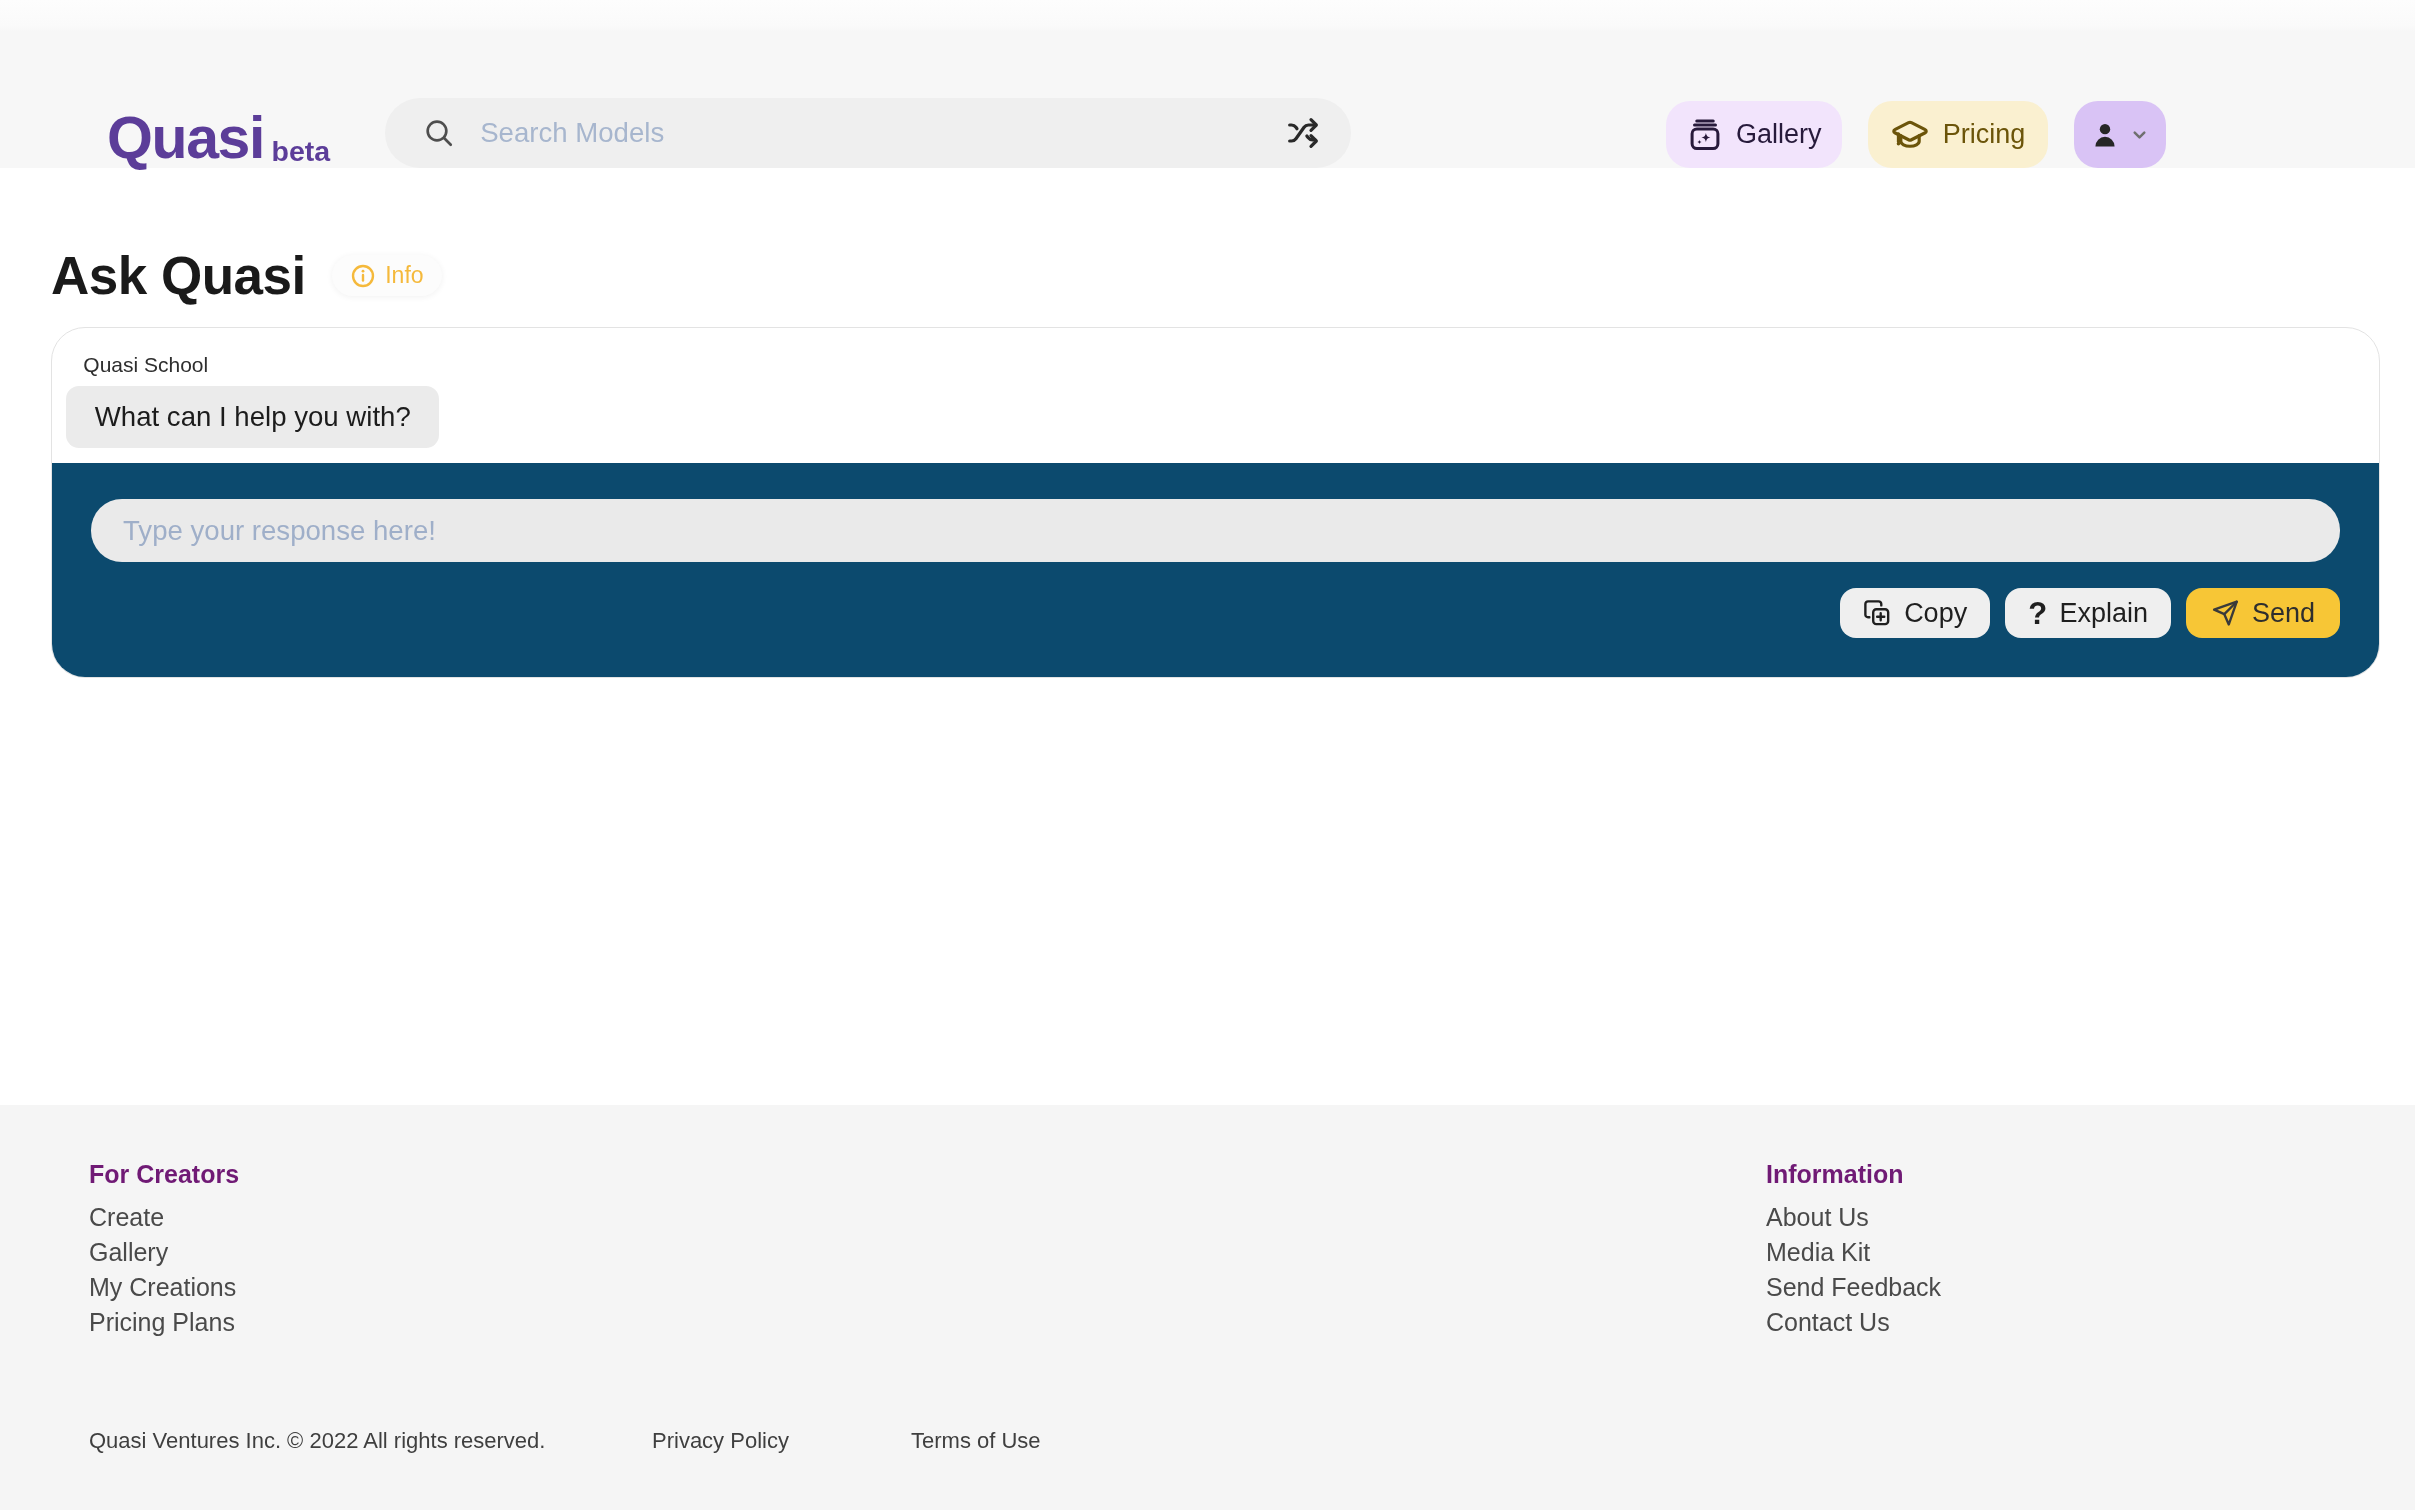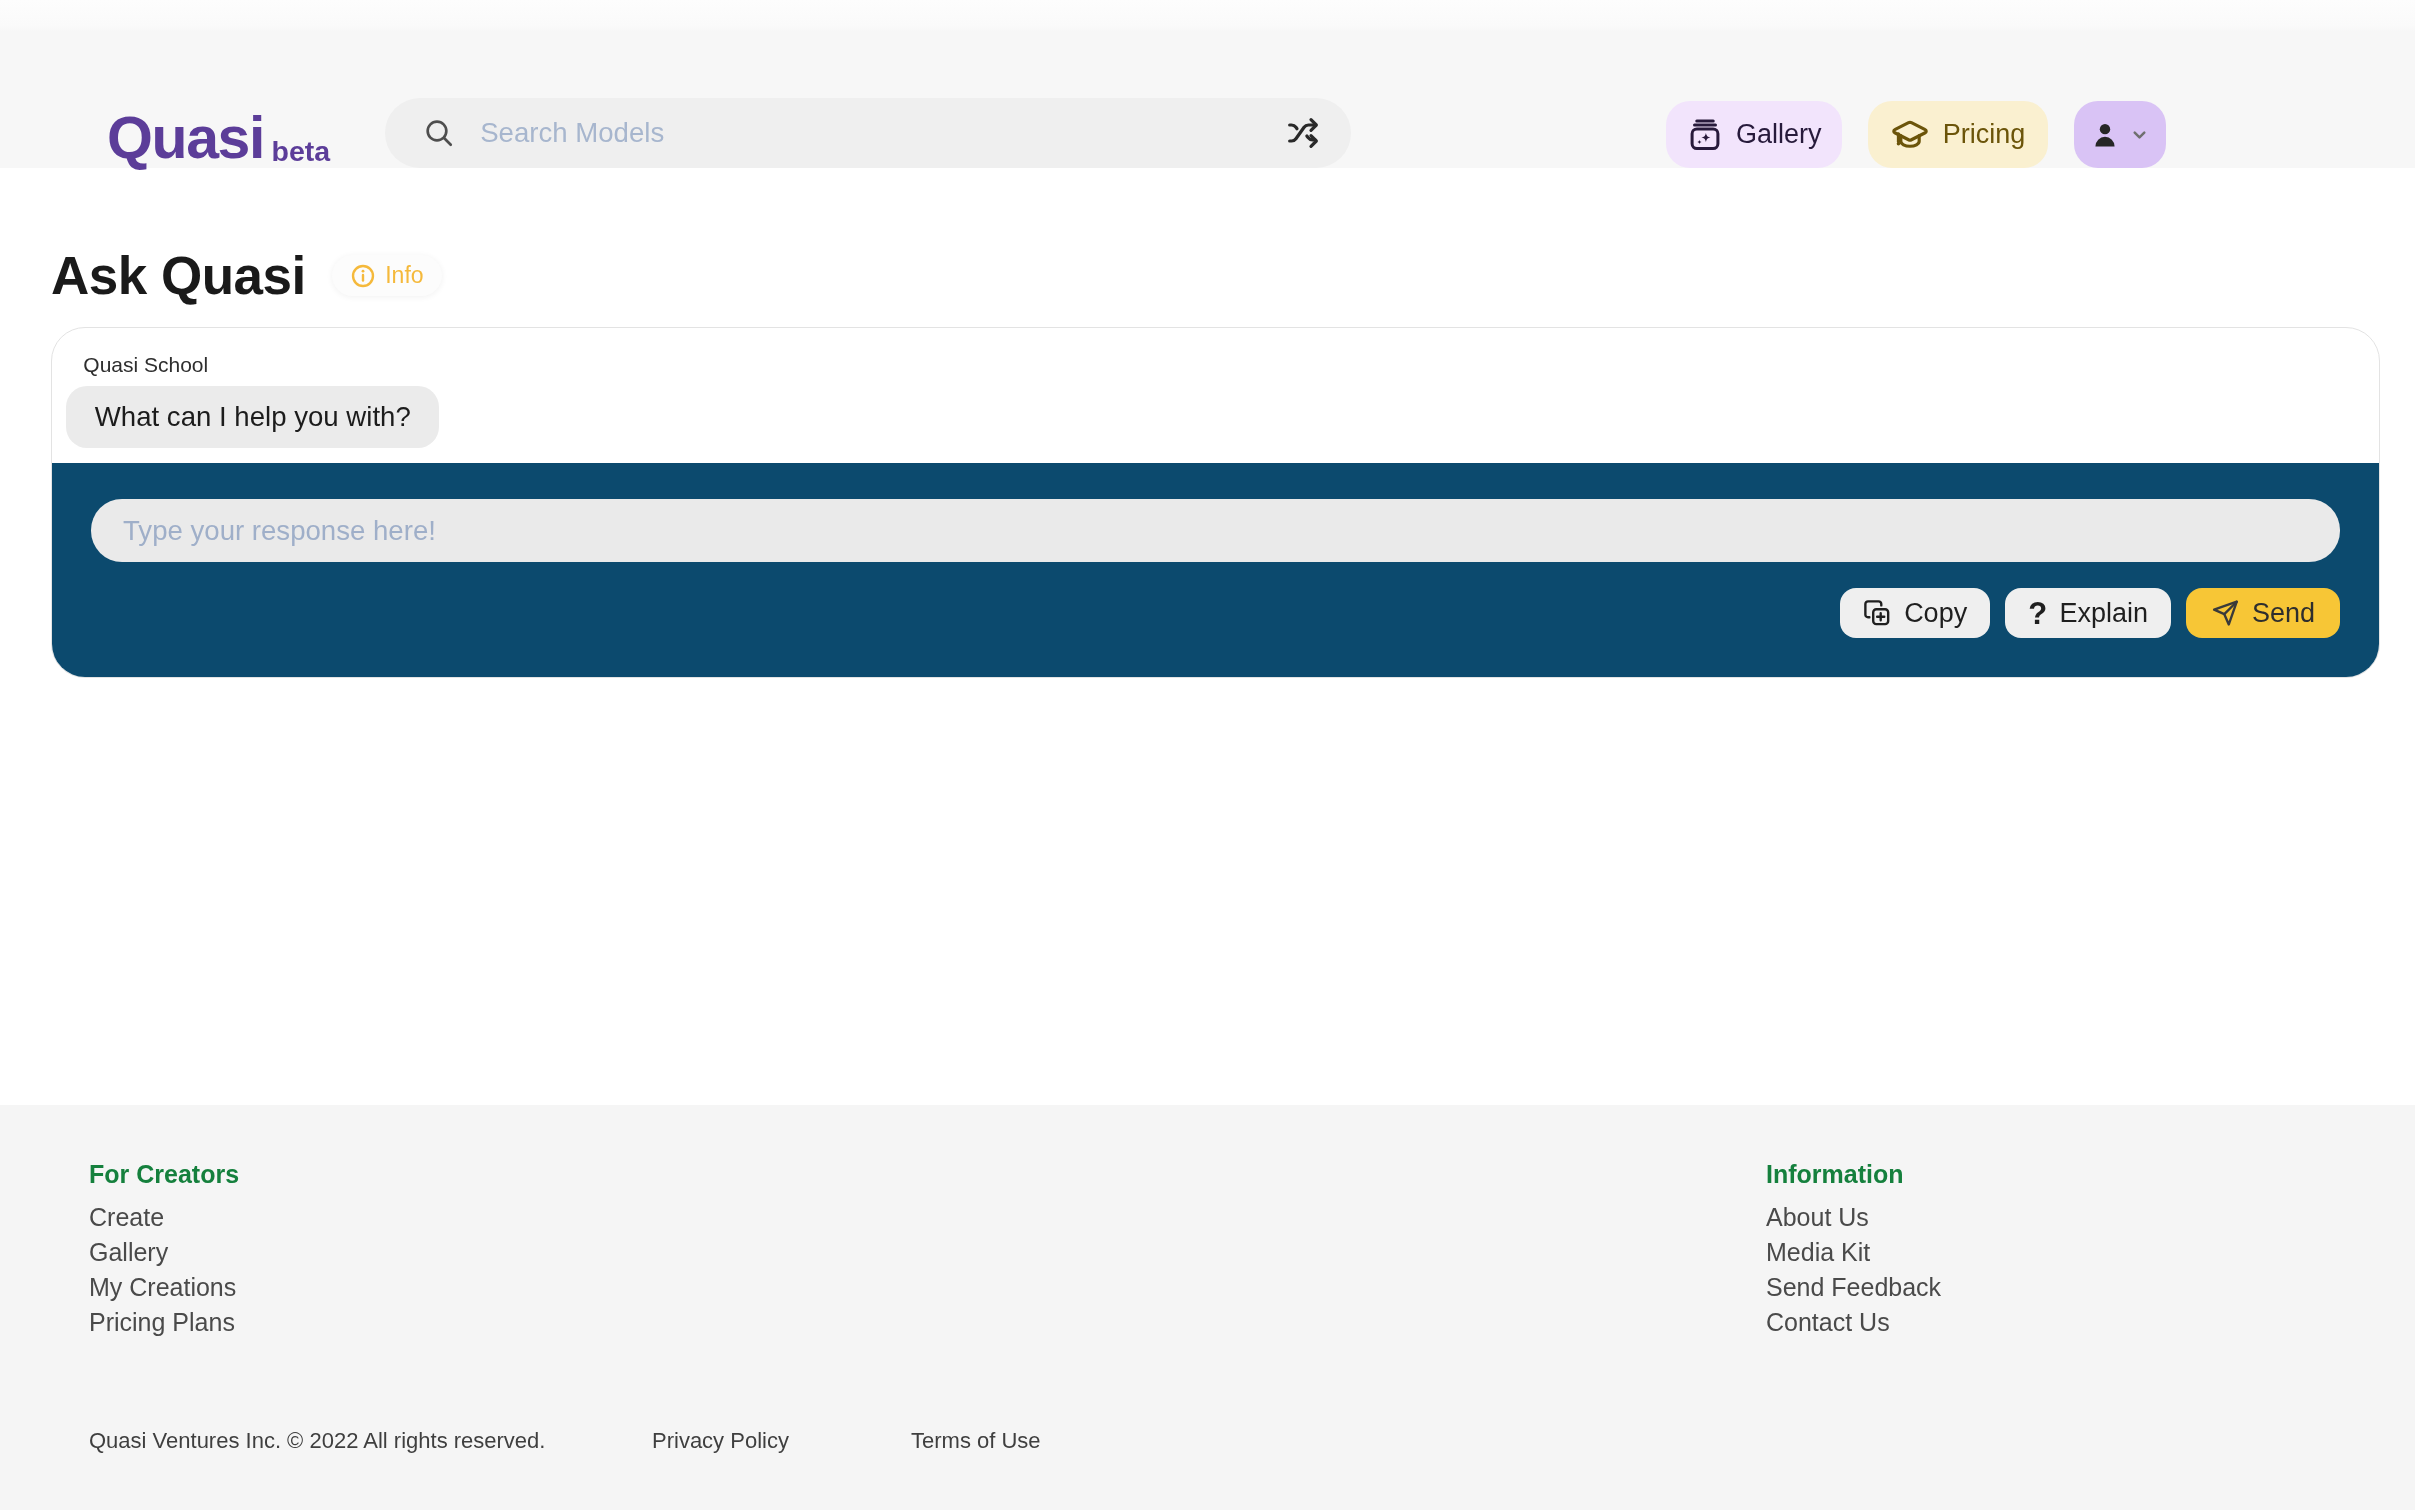--- a/index.html
+++ b/index.html
@@ -31,38 +31,38 @@
   .title-row h1{margin:0;font-size:53px;font-weight:700;color:#1A1A1A;letter-spacing:-0.5px;}
   .info-badge{height:41px;padding:0 18px;border-radius:21px;background:#FCFCFC;
               box-shadow:0 1px 6.7px rgba(0,0,0,0.06);display:flex;align-items:center;gap:9.5px;
               color:#F5B93B;font-size:23px;font-weight:500;cursor:pointer;border:none;font-family:inherit;}
 
   .chat-card{position:absolute;left:51px;top:327px;width:2329px;height:351px;background:#ffffff;
              border:1.9px solid #E3E3E3;border-radius:34px;box-sizing:border-box;overflow:hidden;
              display:flex;flex-direction:column;}
   .chat-top{height:135px;flex:none;padding:25px 0 0 14.3px;box-sizing:border-box;}
   .sender{margin-left:17px;font-size:21px;color:#2E2E2E;}
-  .bubble{display:inline-block;margin-top:8.6px;background:#EBEBEB;border-radius:21px;
+  .bubble{display:inline-block;margin-top:8.6px;background:#EBEBEB;border-radius:13px;
           padding:15px 28.5px;font-size:27.6px;color:#1C1C1C;}
   .chat-bottom{flex:1;background:#0c4a6e;padding:36px 39px 0 39px;box-sizing:border-box;}
   .response-input{width:100%;height:63px;border:none;border-radius:31px;background:#EAEAEA;
                   padding:0 32px;font-size:27.6px;color:#333;box-sizing:border-box;outline:none;
                   font-family:inherit;}
   .response-input::placeholder{color:#9FAFC9;}
   .actions{display:flex;justify-content:flex-end;align-items:center;gap:15px;margin-top:26px;}
   .action-btn{height:50px;border:none;border-radius:16px;display:inline-flex;align-items:center;
               gap:12.4px;font-size:27px;color:#1F1F1F;background:#EFEFEF;padding:0 23px;
               cursor:pointer;font-family:inherit;font-weight:500;}
   .qmark{font-size:31px;font-weight:700;line-height:1;}
   .action-send{background:#F7C636;color:#2E2E2E;padding:0 25px;}
 
   
   .footer{position:absolute;left:0;top:1105px;width:2416px;height:405px;background:#F5F5F5;}
   .fcol{position:absolute;top:55px;}
-  .fcol h3{margin:0 0 11.4px 0;font-size:25px;font-weight:700;color:#15803d;}
+  .fcol h3{margin:0 0 11.4px 0;font-size:25px;font-weight:700;color:#701a75;}
   .fcol a{display:block;font-size:25px;color:#4A4A4A;line-height:35px;text-decoration:none;cursor:pointer;}
   .fcol1{left:89px;} .fcol2{left:637px;} .fcol3{left:1219px;} .fcol4{left:1766px;}
   .fbottom{position:absolute;top:323px;font-size:22px;color:#3F3F3F;}
   .fcopy{left:89px;} .fpriv{left:652px;cursor:pointer;} .fterms{left:911px;cursor:pointer;}
 </style>
 </head>
 <body>
 
 <div class="page">
 

